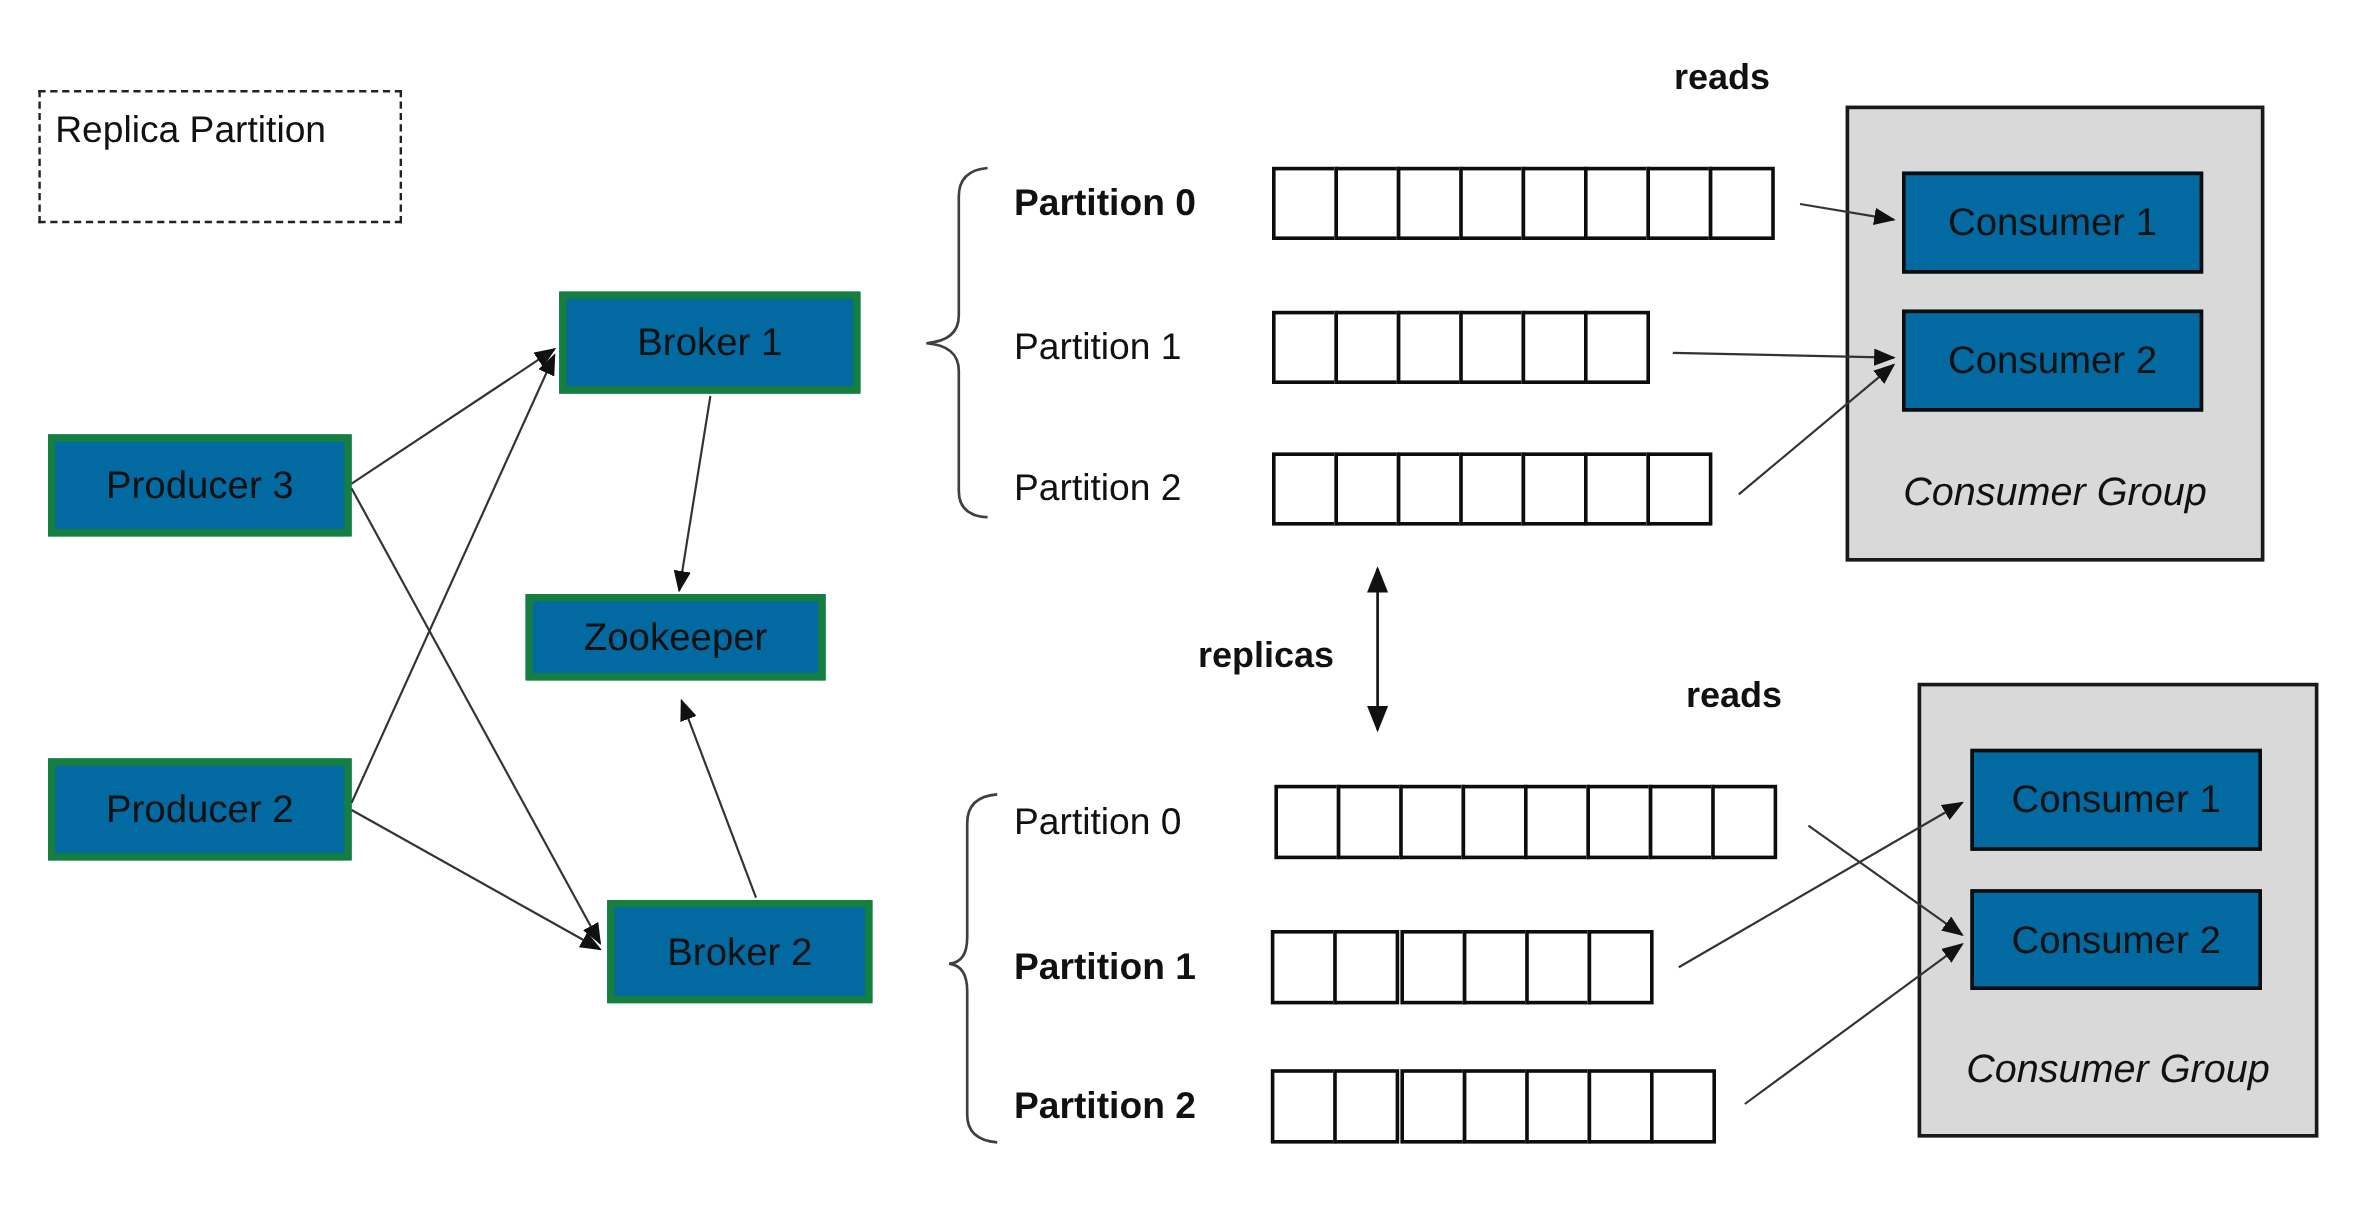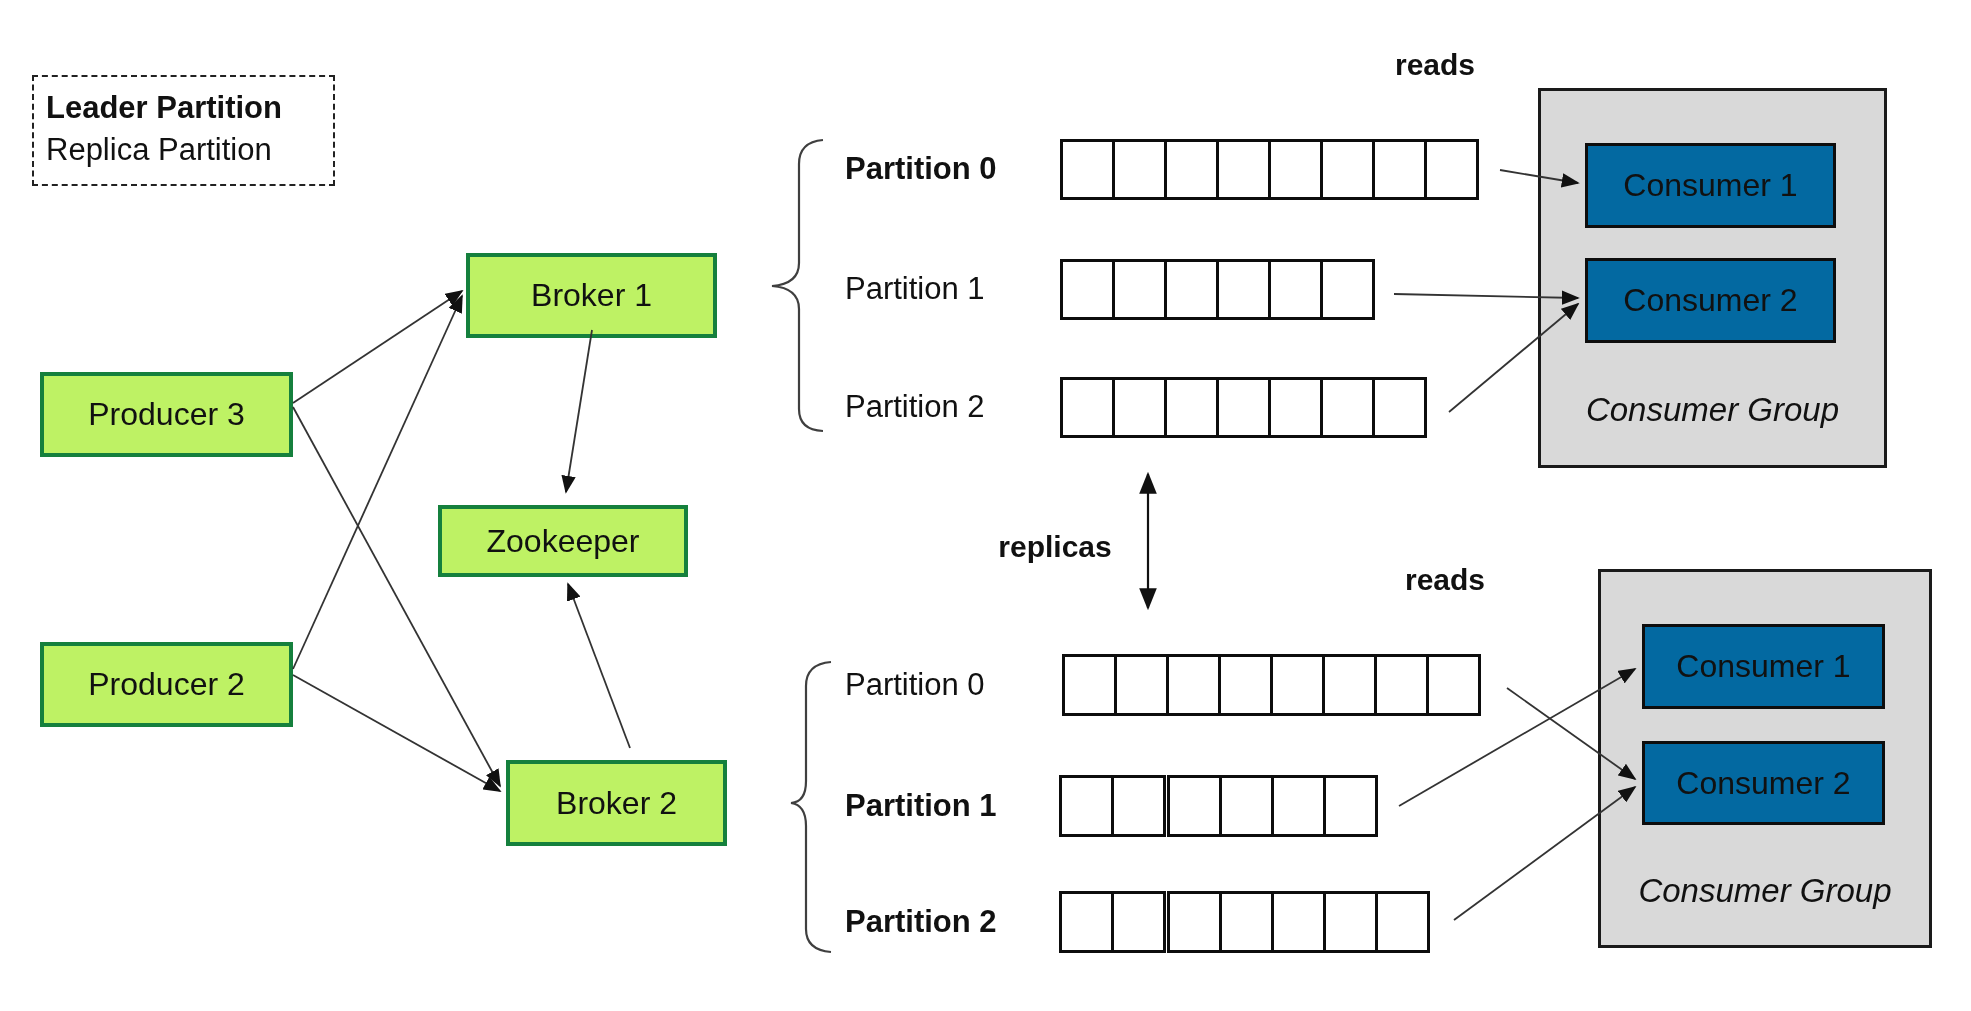--- a/index.html
+++ b/index.html
@@ -1,23 +1,23 @@
 <!DOCTYPE html>
 <html><head>
 <meta charset="utf-8">
 <style>
   html,body{margin:0;padding:0;background:#fff;}
   #canvas{
     position:relative;width:1971px;height:1011px;background:#ffffff;
     font-family:"Liberation Sans", sans-serif;color:#111;overflow:hidden;
   }
   .node{
-    position:absolute;background:#bef264;border:4px solid #15803d;
+    position:absolute;background:#0369a1;border:6px solid #15803d;
     display:flex;align-items:center;justify-content:center;
-    font-size:32px;box-sizing:border-box;z-index:2;margin-top:10px;
+    font-size:32px;box-sizing:border-box;z-index:2;
   }
   .legend{
     position:absolute;left:32px;top:75px;width:303px;height:111px;
     border:2px dashed #222;box-sizing:border-box;
     padding:10px 0 0 12px;font-size:31px;line-height:42px;z-index:2;
   }
   .legend .l1{font-weight:bold;}
   .rowlabel{
     position:absolute;left:845px;width:175px;height:38px;line-height:38px;
     font-size:31px;text-align:left;z-index:2;white-space:nowrap;
@@ -74,21 +74,20 @@
       <path d="M 1454 920 L 1635 787" marker-end="url(#ah)"></path>
     </g>
     <path d="M 1148 474 L 1148 608" stroke="#111" stroke-width="2.2" fill="none" marker-start="url(#ah)" marker-end="url(#ah)"></path>
     <g stroke="#3f3f3f" stroke-width="2.2" fill="none">
       <path d="M 823 140 Q 799 142 799 164 L 799 263 Q 799 284 772 286 Q 799 288 799 309 L 799 409 Q 799 430 823 431"></path>
       <path d="M 831 662 Q 806 664 806 686 L 806 781 Q 806 802 791 803 Q 806 805 806 826 L 806 929 Q 806 950 831 952"></path>
     </g>
   </svg>
 
   <div class="legend">
-    <div class="l1">Leader Partition</div>
     <div class="l2">Replica Partition</div>
   </div>
 
   <div class="node" style="left:40px;top:362px;width:253px;height:85px;">Producer 3</div>
   <div class="node" style="left:40px;top:632px;width:253px;height:85px;">Producer 2</div>
   <div class="node" style="left:466px;top:243px;width:251px;height:85px;">Broker 1</div>
   <div class="node" style="left:506px;top:750px;width:221px;height:86px;">Broker 2</div>
   <div class="node" style="left:438px;top:495px;width:250px;height:72px;">Zookeeper</div>
 
   <div class="freelabel" style="left:1385px;top:48px;width:100px;">reads</div>

